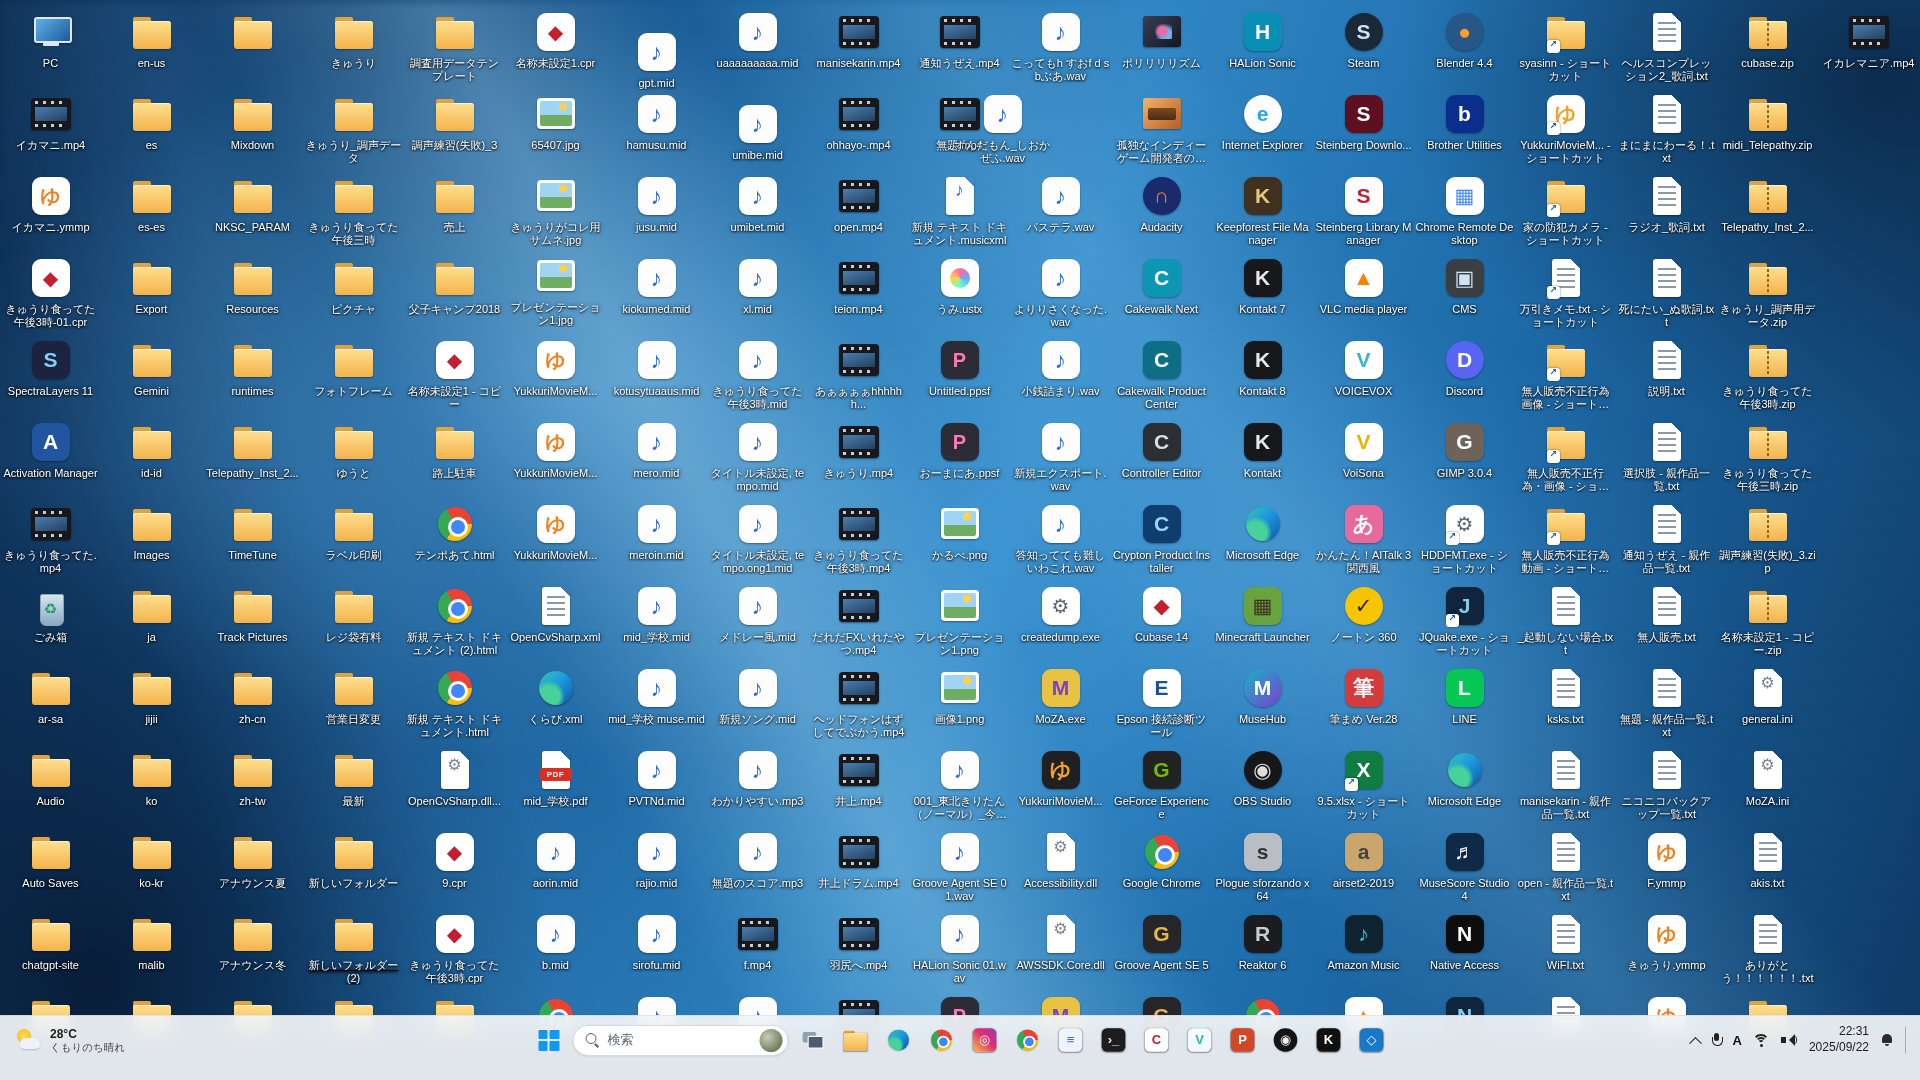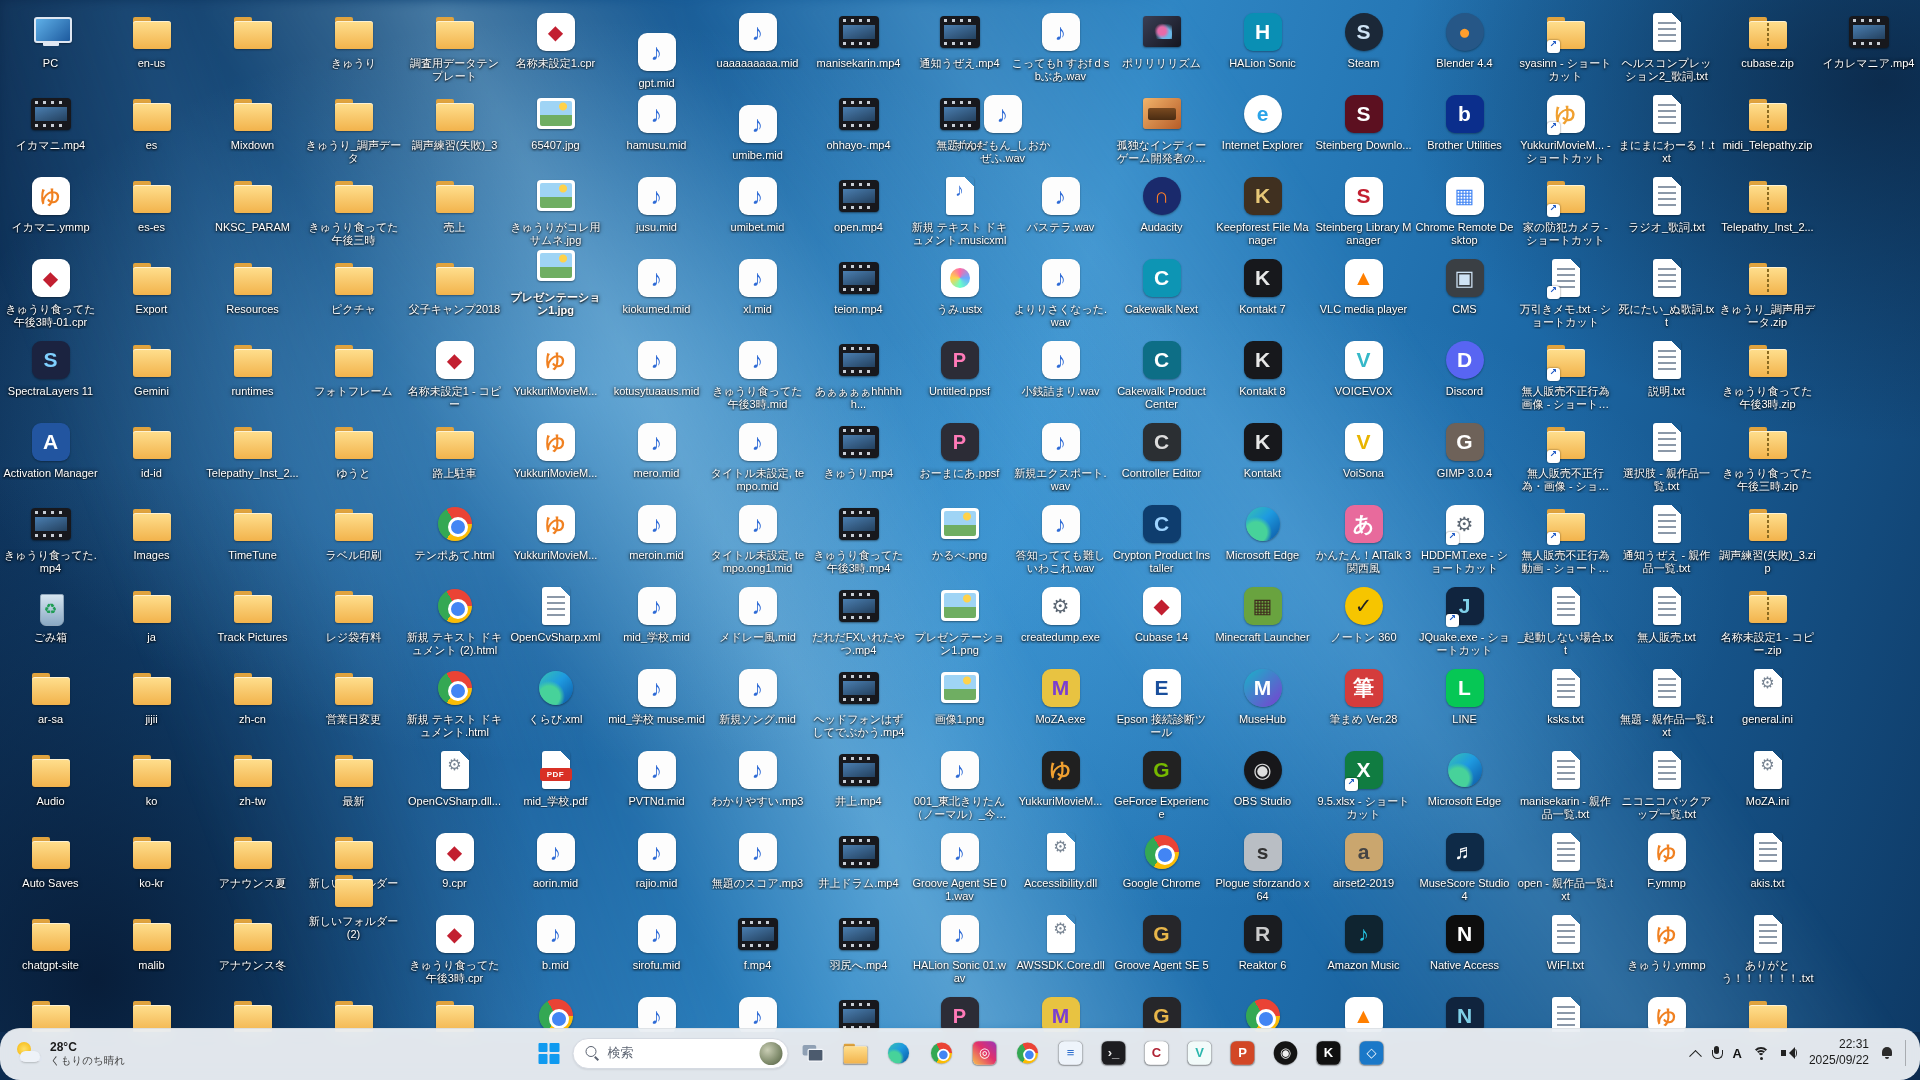--- a/index.html
+++ b/index.html
@@ -111,22 +111,22 @@
   .ic-taskview::after{left:16px;top:17px;width:22px;height:17px;border-radius:3px;background:#4c5b6e;border:2px solid #f3f6fa;}
 
   .ic-app .glyph{position:absolute;left:5px;top:5px;width:38px;height:38px;border-radius:9px;display:flex;align-items:center;
     justify-content:center;font-size:21px;font-weight:bold;background:#888;color:#fff;box-shadow:0 1px 2px rgba(0,0,0,.35);}
 
   .sc{position:absolute;left:5px;bottom:3px;width:13px;height:13px;background:#fff;border-radius:3px;z-index:3;
     box-shadow:0 0 2px rgba(0,0,0,.6);}
   .sc::before{content:"↗";position:absolute;left:0;top:-1px;width:13px;text-align:center;font-size:9px;font-weight:bold;color:#1a56c4;}
 
   
-  #taskbar{position:absolute;left:0;right:0;bottom:0;height:52px;z-index:5;
-    background:rgba(243,246,250,.92);backdrop-filter:blur(10px);border-top:1px solid rgba(0,0,0,.06);border-radius:20px;}
+  #taskbar{position:absolute;left:0;right:0;bottom:0;height:65px;z-index:5;
+    background:rgba(243,246,250,.92);backdrop-filter:blur(10px);border-top:1px solid rgba(0,0,0,.06);}
   .weather{position:absolute;left:6px;top:0;height:48px;display:flex;align-items:center;gap:7px;padding:0 10px;border-radius:6px;}
   .wicon{position:relative;width:27px;height:26px;}
   .sun{position:absolute;left:1px;top:2px;width:14px;height:14px;border-radius:50%;background:radial-gradient(#ffe066,#f5b50a);}
   .cloud{position:absolute;left:4px;top:11px;width:20px;height:11px;border-radius:8px;background:#eef2f8;
     box-shadow:-4px 2px 0 -3px #dfe5ee,5px 2px 0 -3px #dfe5ee,0 1px 2px rgba(0,0,0,.2);}
   .wtxt{display:flex;flex-direction:column;line-height:1.2;}
   .wtxt b{font-size:12px;color:#1b1b1b;}
   .wtxt small{font-size:10.5px;color:#444;}
 
   .center{position:absolute;left:50%;top:0;transform:translateX(-50%);height:48px;display:flex;align-items:center;gap:4px;}
@@ -359,21 +359,21 @@
         <div class="lbl">営業日変更</div>
       </div>
       <div class="cell" style="left: 303px; top: 746px;">
         <div class="ic ic-folder"></div>
         <div class="lbl">最新</div>
       </div>
       <div class="cell" style="left: 303px; top: 828px;">
         <div class="ic ic-folder"></div>
         <div class="lbl">新しいフォルダー</div>
       </div>
-      <div class="cell" style="left: 303px; top: 866px;">
+      <div class="cell" style="left: 303px; top: 910px; text-decoration: underline;">
         <div class="ic ic-folder"></div>
         <div class="lbl">新しいフォルダー (2)</div>
       </div>
       <div class="cell" style="left: 404px; top: 8px;">
         <div class="ic ic-folder"></div>
         <div class="lbl">調査用データテンプレート</div>
       </div>
       <div class="cell" style="left: 404px; top: 90px;">
         <div class="ic ic-folder"></div>
         <div class="lbl">調声練習(失敗)_3</div>
@@ -423,21 +423,21 @@
         <div class="lbl">名称未設定1.cpr</div>
       </div>
       <div class="cell" style="left: 505px; top: 90px;">
         <div class="ic ic-jpg"></div>
         <div class="lbl">65407.jpg</div>
       </div>
       <div class="cell" style="left: 505px; top: 172px;">
         <div class="ic ic-jpg"></div>
         <div class="lbl">きゅうりがコレ用サムネ.jpg</div>
       </div>
-      <div class="cell" style="left: 505px; top: 242px; font-weight: bold;">
+      <div class="cell" style="left: 505px; top: 252px;">
         <div class="ic ic-jpg"></div>
         <div class="lbl">プレゼンテーション1.jpg</div>
       </div>
       <div class="cell" style="left: 505px; top: 336px;">
         <div class="ic ic-ymmp"></div>
         <div class="lbl">YukkuriMovieM...</div>
       </div>
       <div class="cell" style="left: 505px; top: 418px;">
         <div class="ic ic-ymmp"></div>
         <div class="lbl">YukkuriMovieM...</div>

